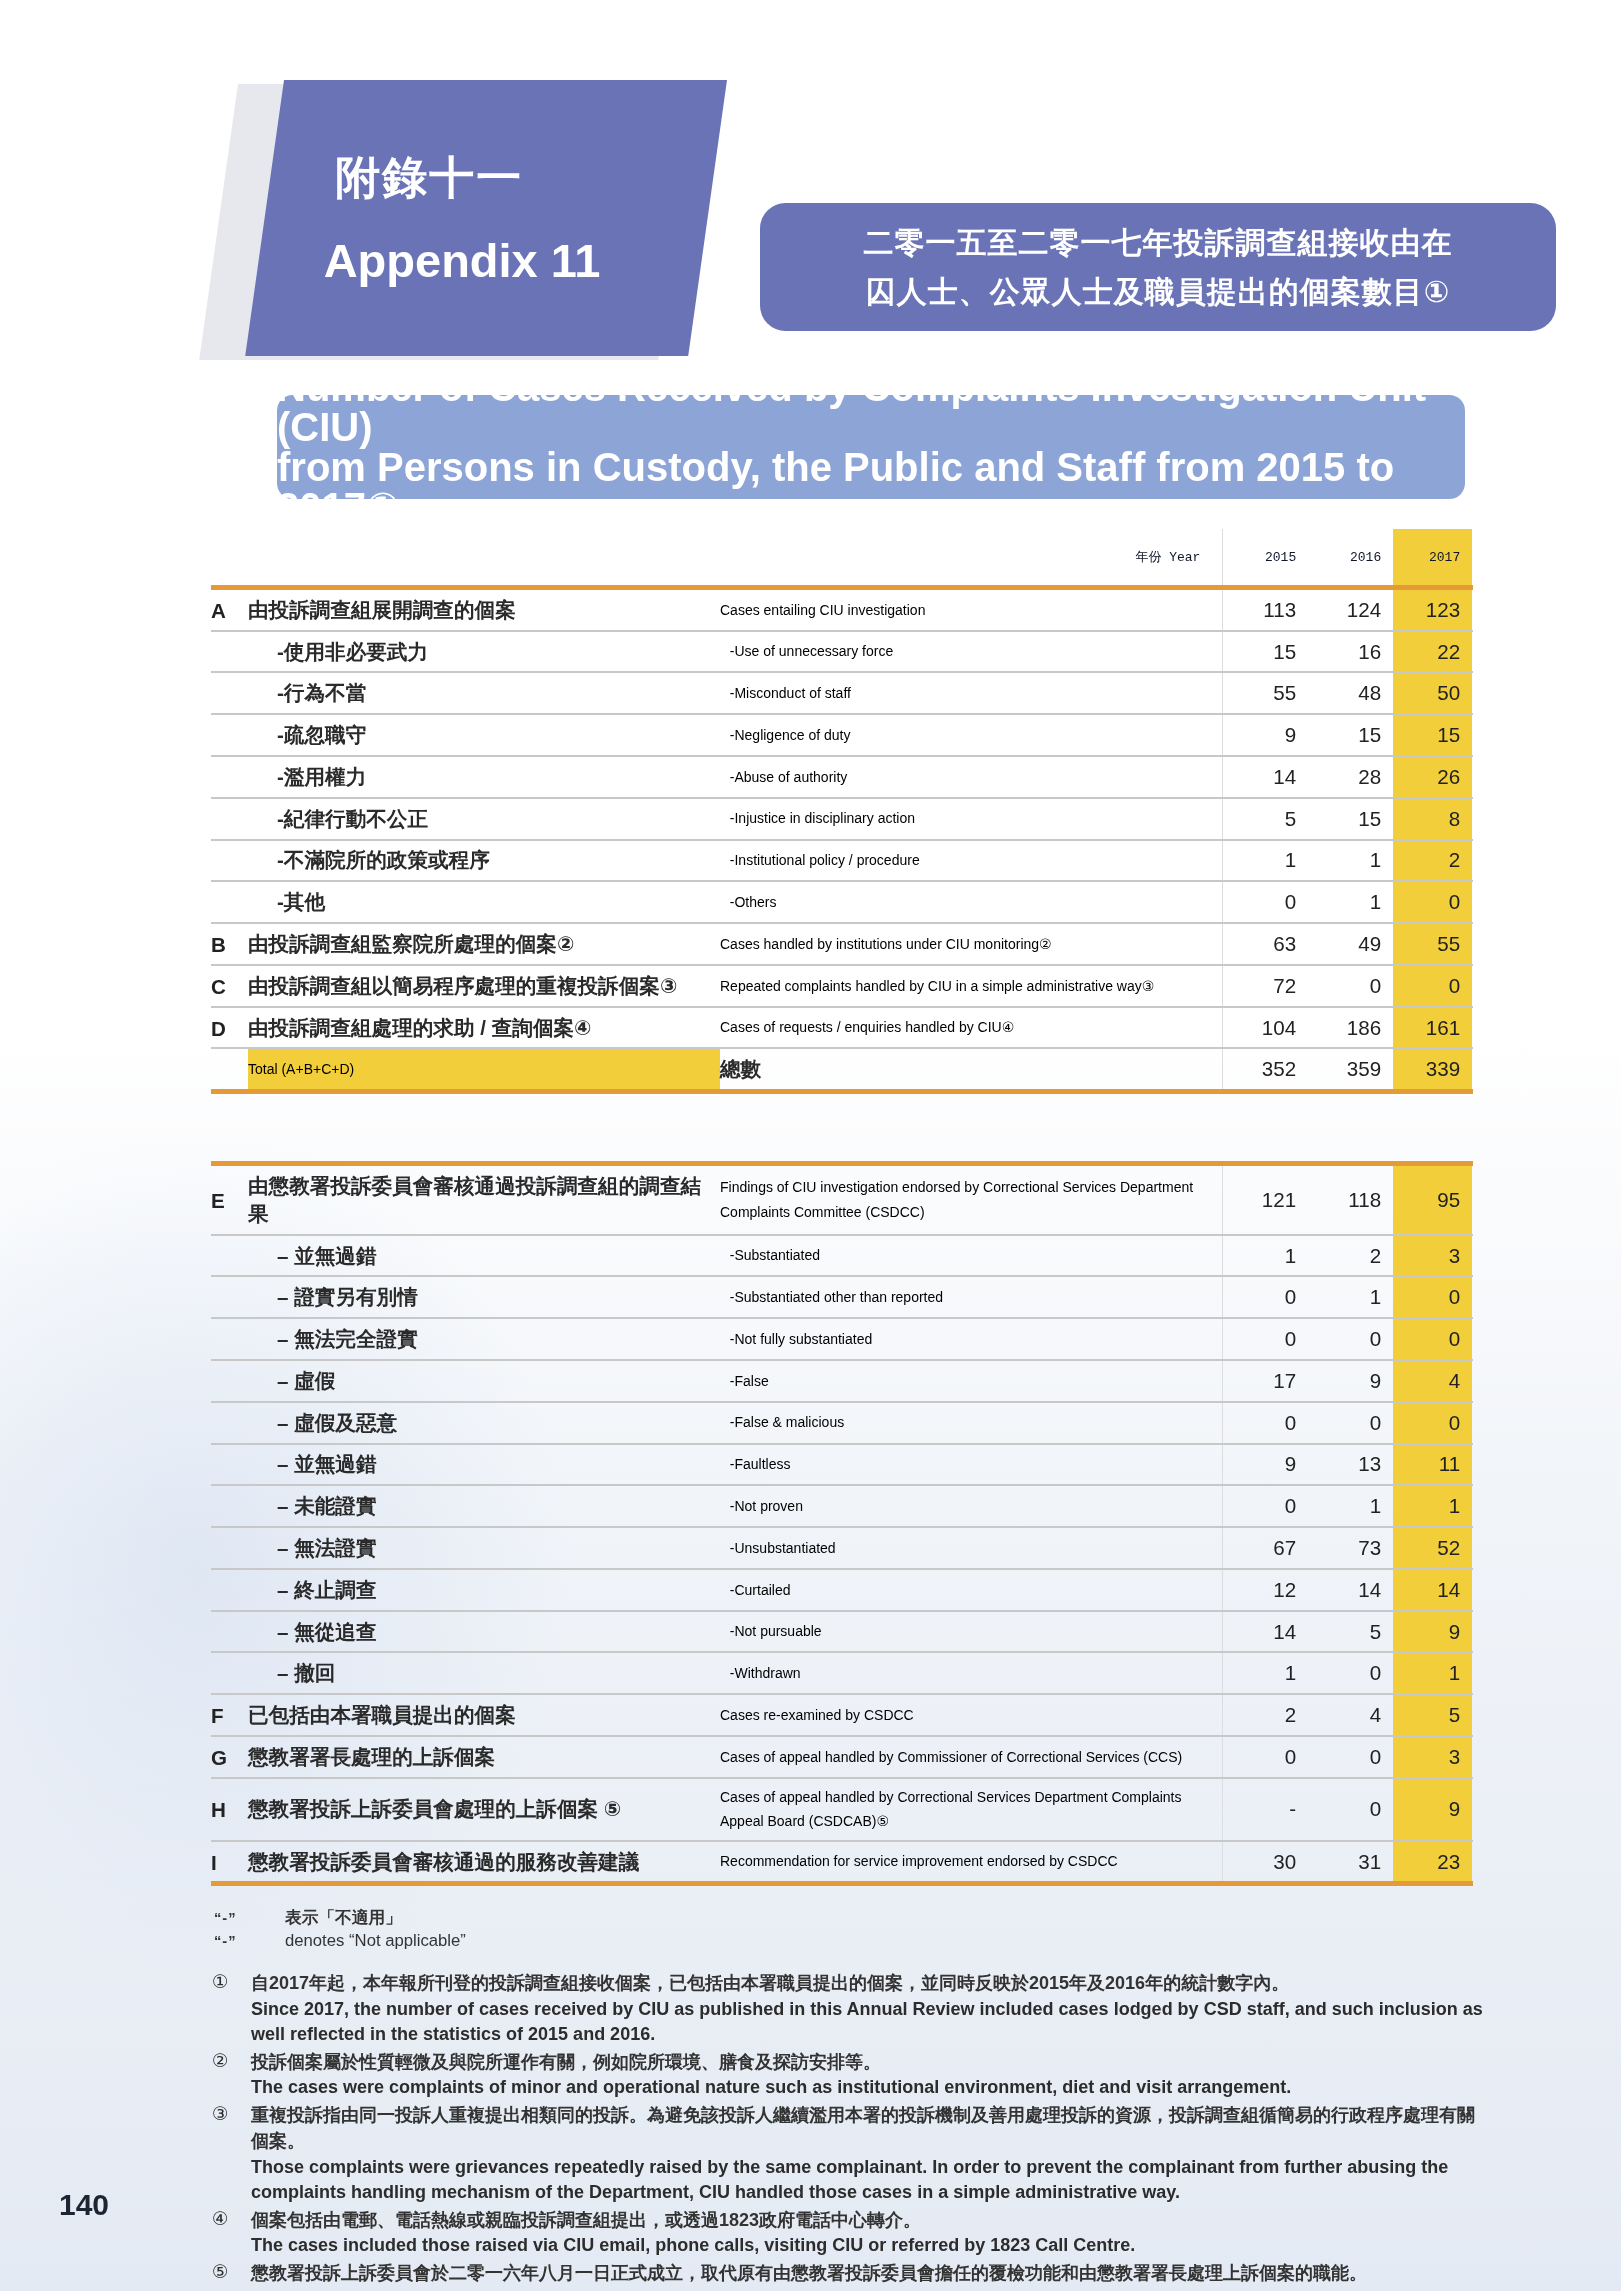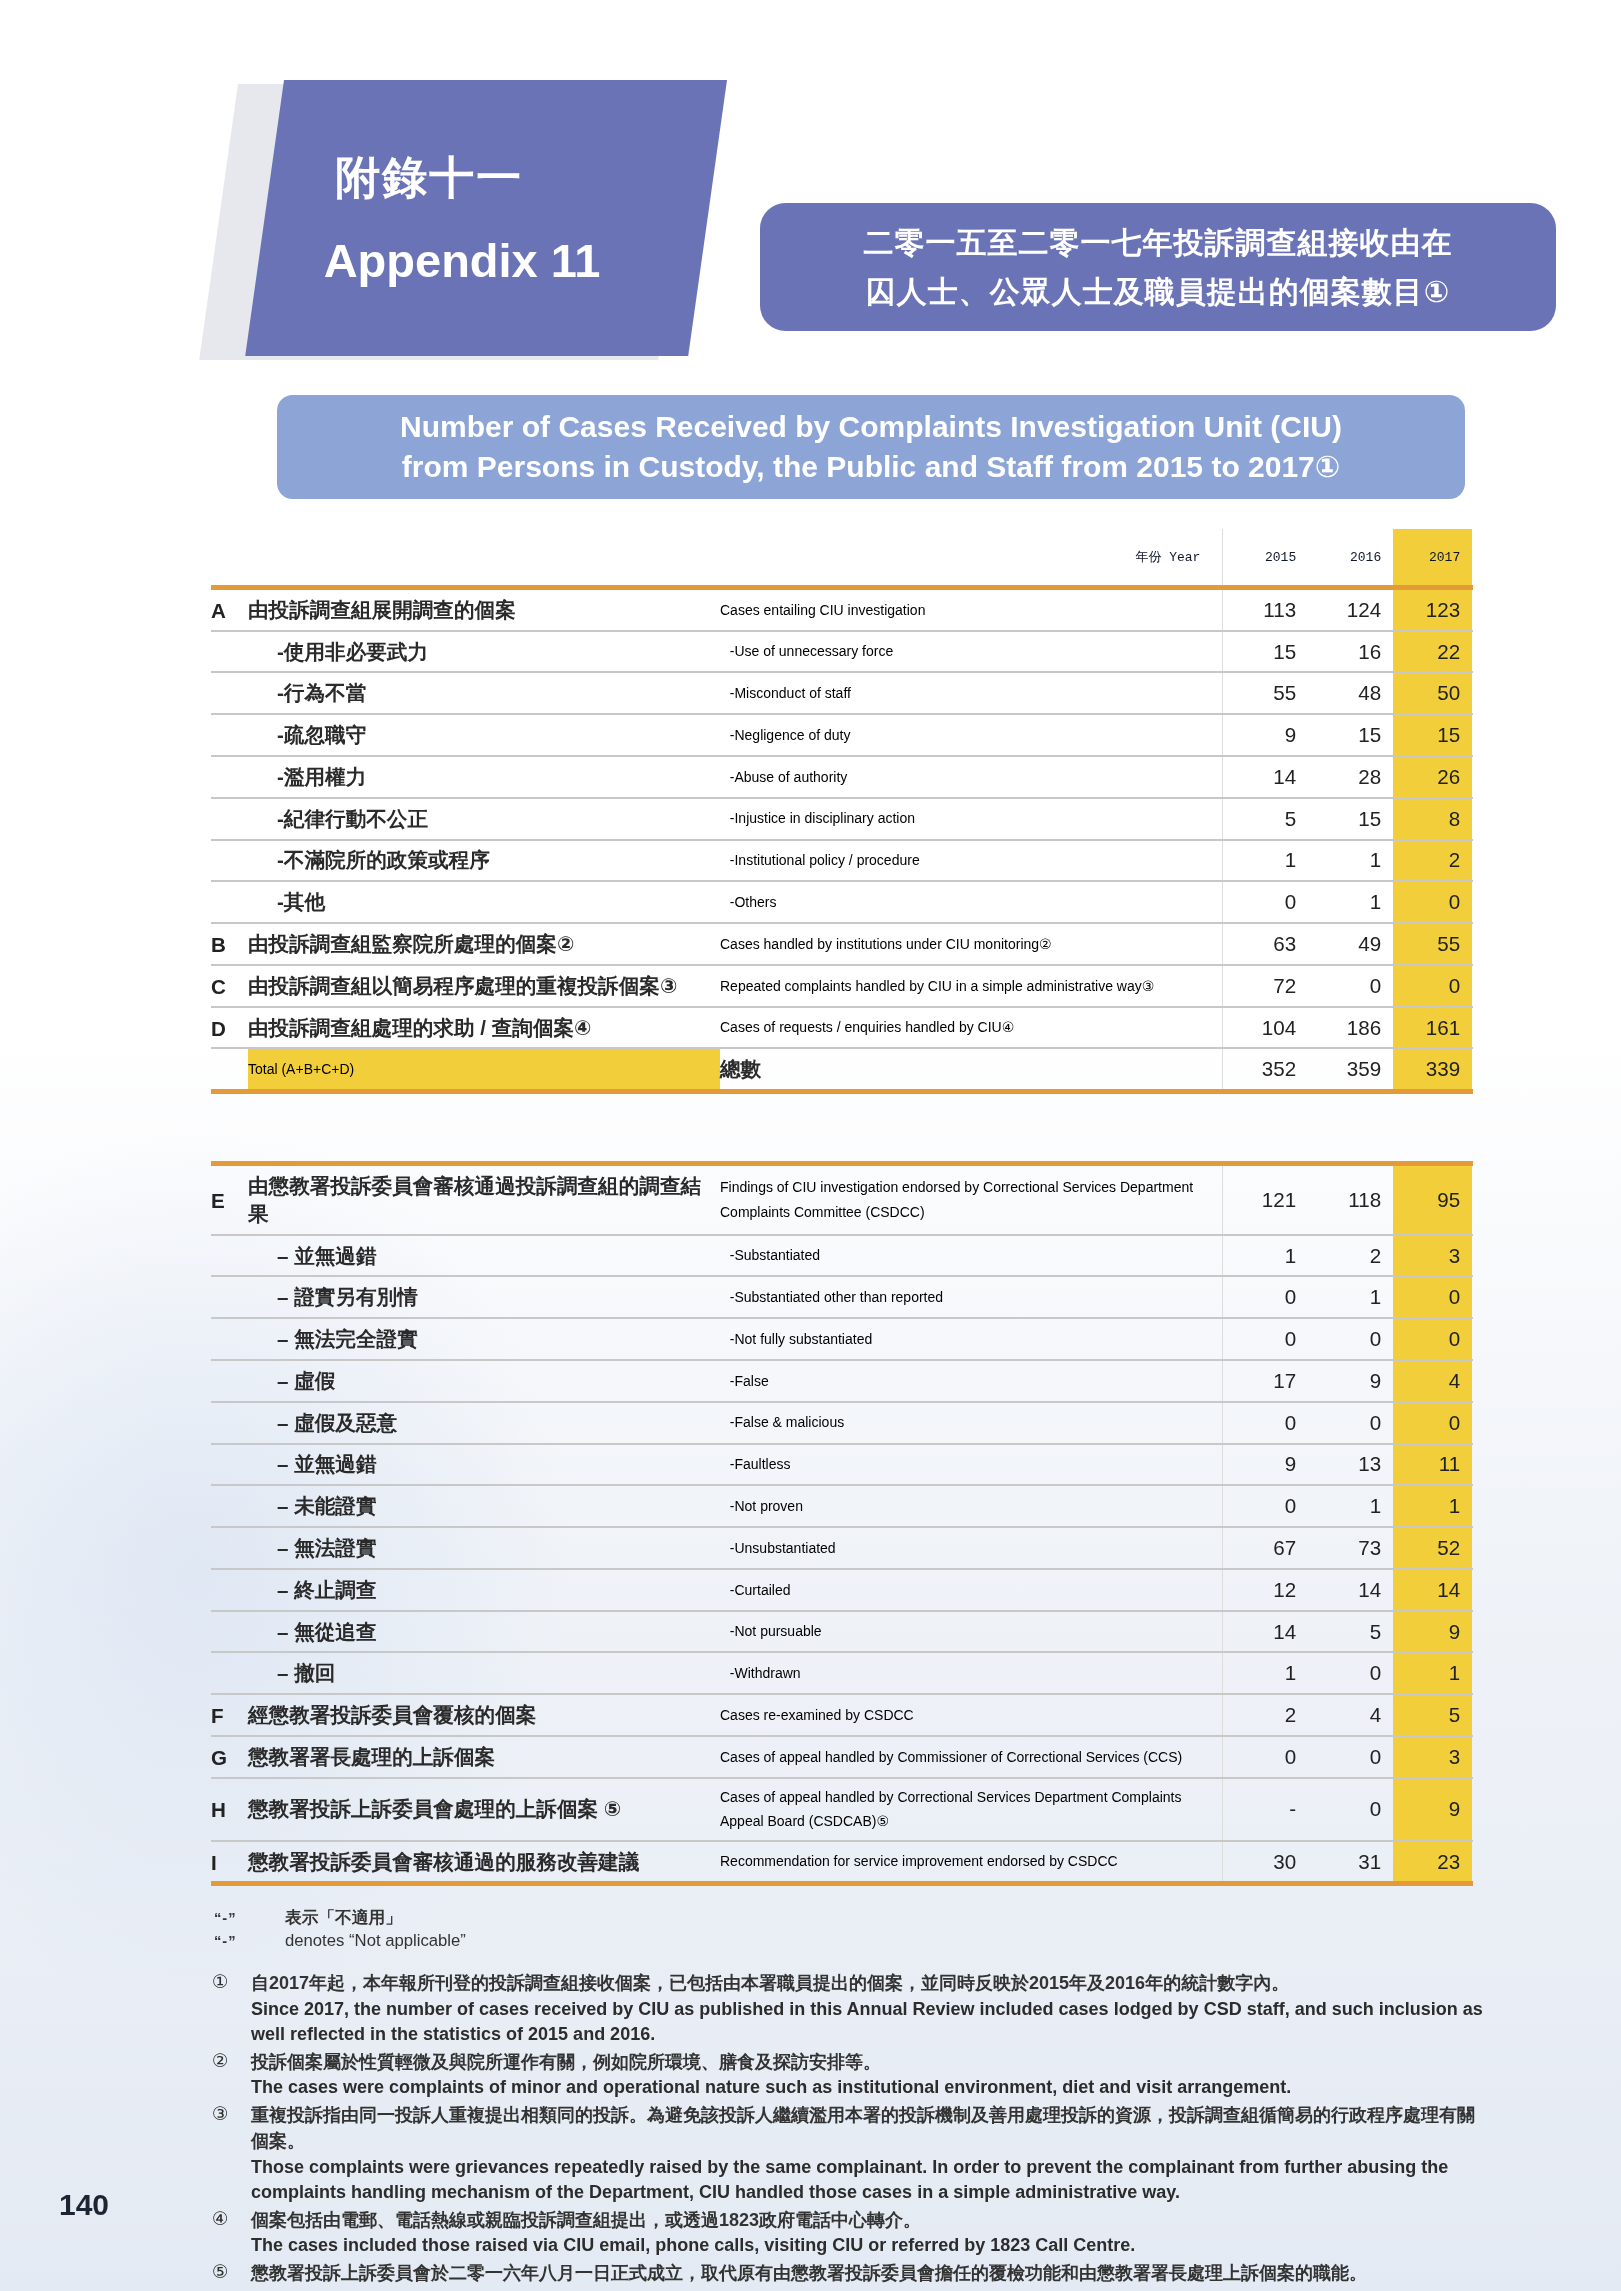--- a/index.html
+++ b/index.html
@@ -28,21 +28,21 @@
     display:flex;flex-direction:column;justify-content:center;gap:25.5px;padding-left:65px;}
   .appendix-box > div{transform:skewX(8deg);color:#fff;font-weight:700;}
   .appendix-zh{font-size:45px;letter-spacing:2px;}
   .appendix-en{font-size:47px;}
 
   .title-zh-box{position:absolute;left:760px;top:203px;width:796px;height:128px;border-radius:25.5px;
     background:var(--purple);display:flex;flex-direction:column;justify-content:center;align-items:center;
     color:#fff;font-weight:700;font-size:30px;line-height:49px;letter-spacing:1px;}
   .title-en-box{position:absolute;left:277px;top:395px;width:1188px;height:104px;border-radius:15.7px;
     background:var(--blue);display:flex;flex-direction:column;justify-content:center;align-items:center;
-    color:#fff;font-weight:700;font-size:30px;line-height:40px;}
+    color:#fff;font-weight:700;font-size:40px;line-height:40px;}
 
   
   .table{position:absolute;left:211px;width:1262px;color:var(--ink);}
   .table1{top:529px;}
   .table2{top:1161px;}
   .rule{height:4.9px;background:var(--orange);}
   .row{display:grid;grid-template-columns:37px 472px 502px 86px 85px 79px;align-items:stretch;}
   .rows .row + .row{border-top:2.9px double var(--sep);}
   .cell{display:flex;align-items:center;}
   .c-letter{font-weight:700;font-size:20.6px;padding-top:2px;}
@@ -305,21 +305,21 @@
         <div class="row sub">
           <div class="cell c-letter"></div>
           <div class="cell c-zh">– 撤回</div>
           <div class="cell c-en">-Withdrawn</div>
           <div class="cell c-num c-v1">1</div>
           <div class="cell c-num">0</div>
           <div class="cell c-num y">1</div>
         </div>
         <div class="row main">
           <div class="cell c-letter">F</div>
-          <div class="cell c-zh">經懲教署投訴委員會覆核的個案</div>
+          <div class="cell c-zh">已包括由本署職員提出的個案</div>
           <div class="cell c-en">Cases re-examined by CSDCC</div>
           <div class="cell c-num c-v1">2</div>
           <div class="cell c-num">4</div>
           <div class="cell c-num y">5</div>
         </div>
         <div class="row main">
           <div class="cell c-letter">G</div>
           <div class="cell c-zh">懲教署署長處理的上訴個案</div>
           <div class="cell c-en">Cases of appeal handled by Commissioner of Correctional Services (CCS)</div>
           <div class="cell c-num c-v1">0</div>

